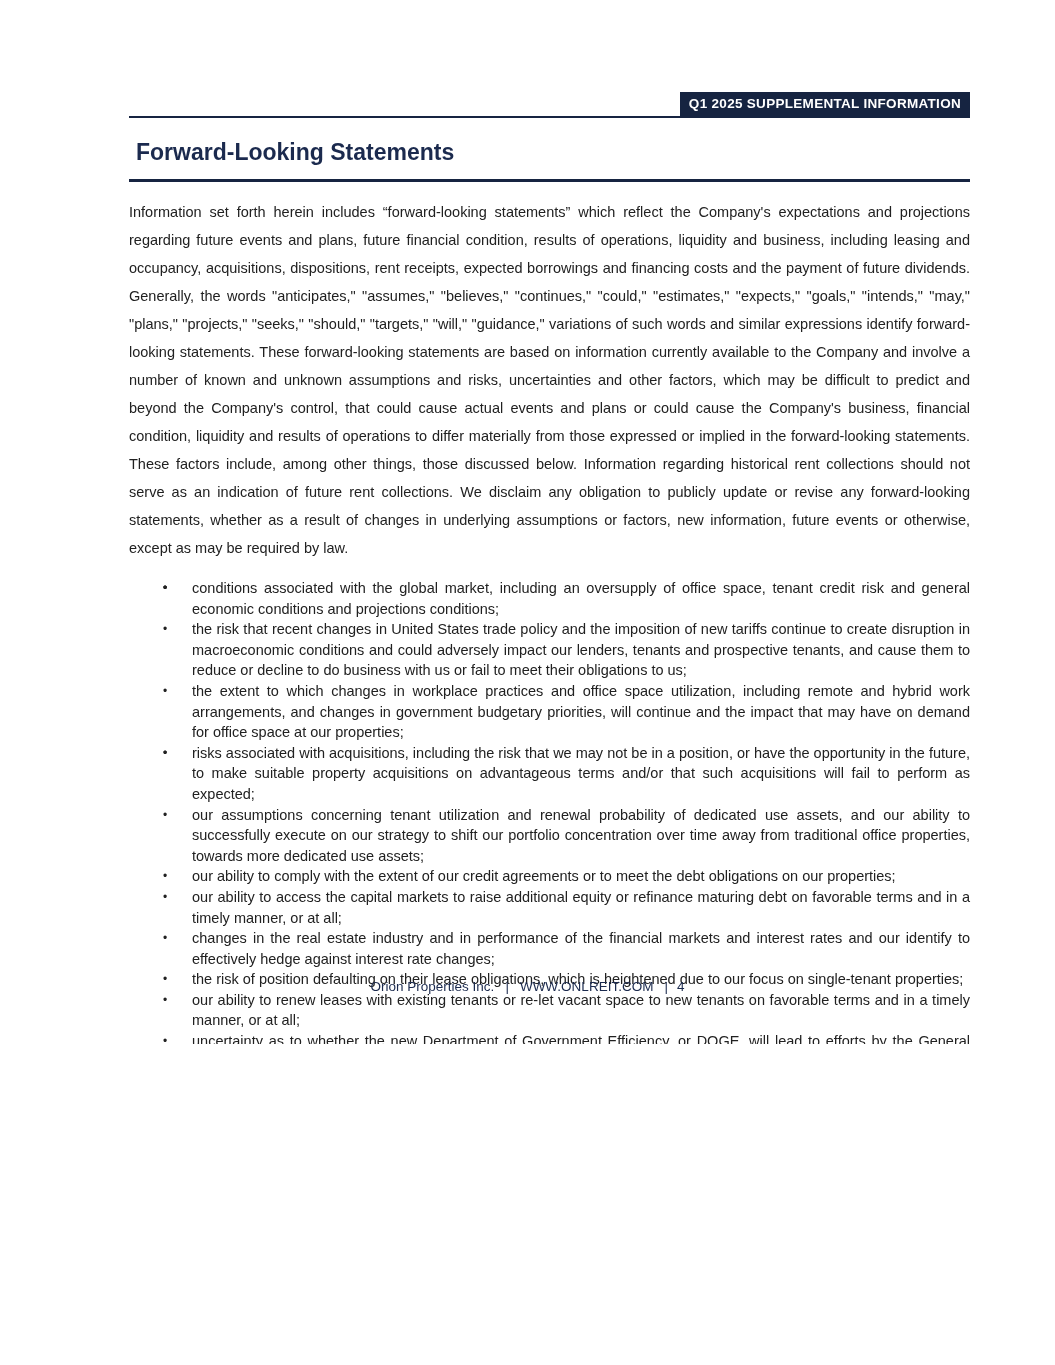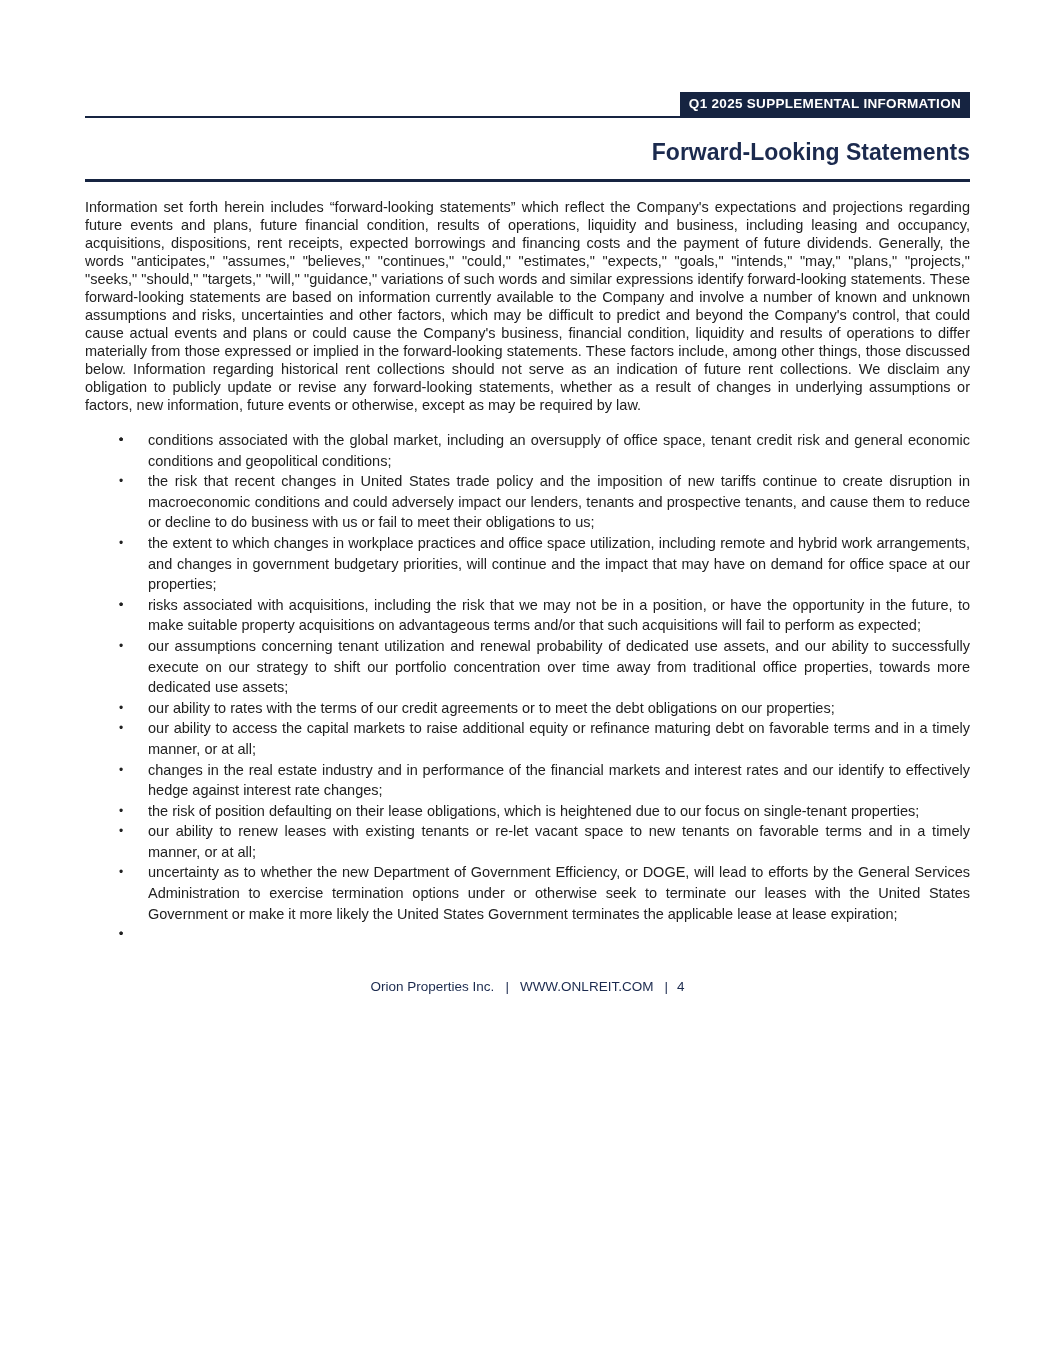--- a/index.html
+++ b/index.html
@@ -5,20 +5,21 @@
   * { margin: 0; padding: 0; box-sizing: border-box; }
   html, body { background: #ffffff; }
   .page {
     position: relative;
     width: 1055px;
     height: 1044px;
     background: #ffffff;
     font-family: "Liberation Sans", sans-serif;
     color: #212121;
     overflow: hidden;
+    padding-left: 44px;
   }
   .content {
     padding: 0 85px;
   }
   .doc-header {
     padding-top: 92px;
     text-align: right;
   }
   .badge {
     display: inline-block;
@@ -32,31 +33,30 @@
   }
   .rule-top {
     border-top: 2px solid #162441;
   }
   .title {
     margin-top: 21px;
     margin-left: 7px;
     font-size: 23px;
     font-weight: 700;
     color: #1b2a4e;
-    text-align: right;
   }
   .rule-title {
     margin-top: 13px;
     border-top: 3px solid #162441;
   }
   .para {
     margin-top: 16px;
     text-align: justify;
     font-size: 14.5px;
-    line-height: 18px;
+    line-height: 28px;
     color: #212121;
   }
   .bullets {
     margin-top: 16px;
     list-style: none;
   }
   .bullet-item {
     position: relative;
     padding-left: 63px;
     text-align: justify;
@@ -112,21 +112,21 @@
           <li class="bullet-item">
             <span class="marker">•</span>
           </li>
 
           <li class="bullet-item">
             <span class="marker">•</span>
           </li>
 
           <li class="bullet-item">
             <span class="marker">•</span>
-            <span class="bullet-text">conditions associated with the global market, including an oversupply of office space, tenant credit risk and general economic conditions and geopolitical conditions;</span>
+            <span class="bullet-text">conditions associated with the global market, including an oversupply of office space, tenant credit risk and general economic conditions and projections conditions;</span>
           </li>
 
           <li class="bullet-item">
             <span class="marker">•</span>
             <span class="bullet-text">the risk that recent changes in United States trade policy and the imposition of new tariffs continue to create disruption in macroeconomic conditions and could adversely impact our lenders, tenants and prospective tenants, and cause them to reduce or decline to do business with us or fail to meet their obligations to us;</span>
           </li>
 
           <li class="bullet-item">
             <span class="marker">•</span>
             <span class="bullet-text">the extent to which changes in workplace practices and office space utilization, including remote and hybrid work arrangements, and changes in government budgetary priorities, will continue and the impact that may have on demand for office space at our properties;</span>
@@ -141,21 +141,21 @@
             <span class="bullet-text">risks associated with acquisitions, including the risk that we may not be in a position, or have the opportunity in the future, to make suitable property acquisitions on advantageous terms and/or that such acquisitions will fail to perform as expected;</span>
           </li>
 
           <li class="bullet-item">
             <span class="marker">•</span>
             <span class="bullet-text">our assumptions concerning tenant utilization and renewal probability of dedicated use assets, and our ability to successfully execute on our strategy to shift our portfolio concentration over time away from traditional office properties, towards more dedicated use assets;</span>
           </li>
 
           <li class="bullet-item">
             <span class="marker">•</span>
-            <span class="bullet-text">our ability to rates with the terms of our credit agreements or to meet the debt obligations on our properties;</span>
+            <span class="bullet-text">our ability to comply with the extent of our credit agreements or to meet the debt obligations on our properties;</span>
           </li>
 
           <li class="bullet-item">
             <span class="marker">•</span>
             <span class="bullet-text">our ability to access the capital markets to raise additional equity or refinance maturing debt on favorable terms and in a timely manner, or at all;</span>
           </li>
 
           <li class="bullet-item">
             <span class="marker">•</span>
             <span class="bullet-text">changes in the real estate industry and in performance of the financial markets and interest rates and our identify to effectively hedge against interest rate changes;</span>

